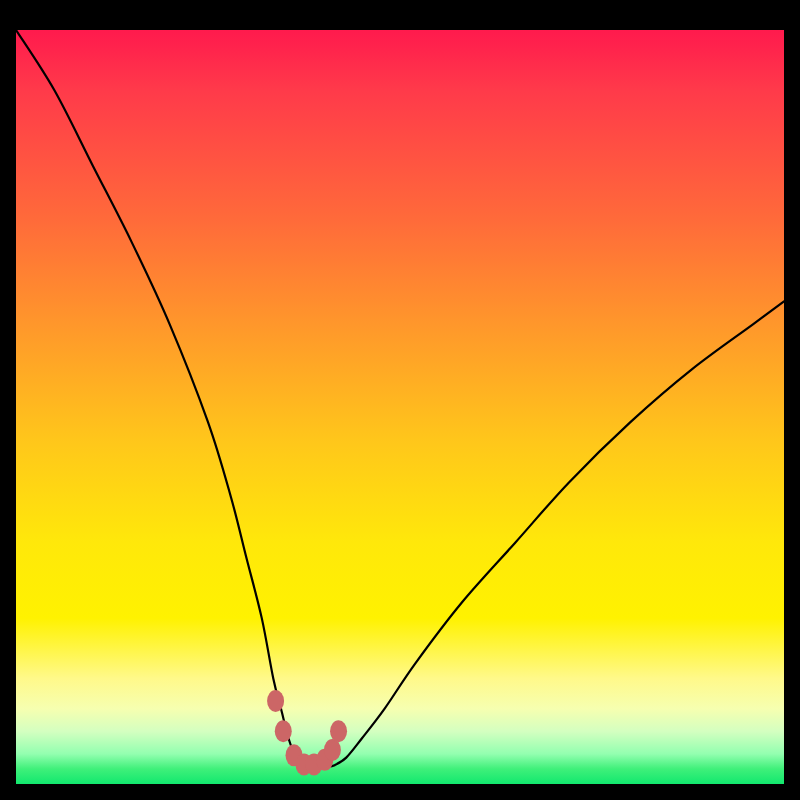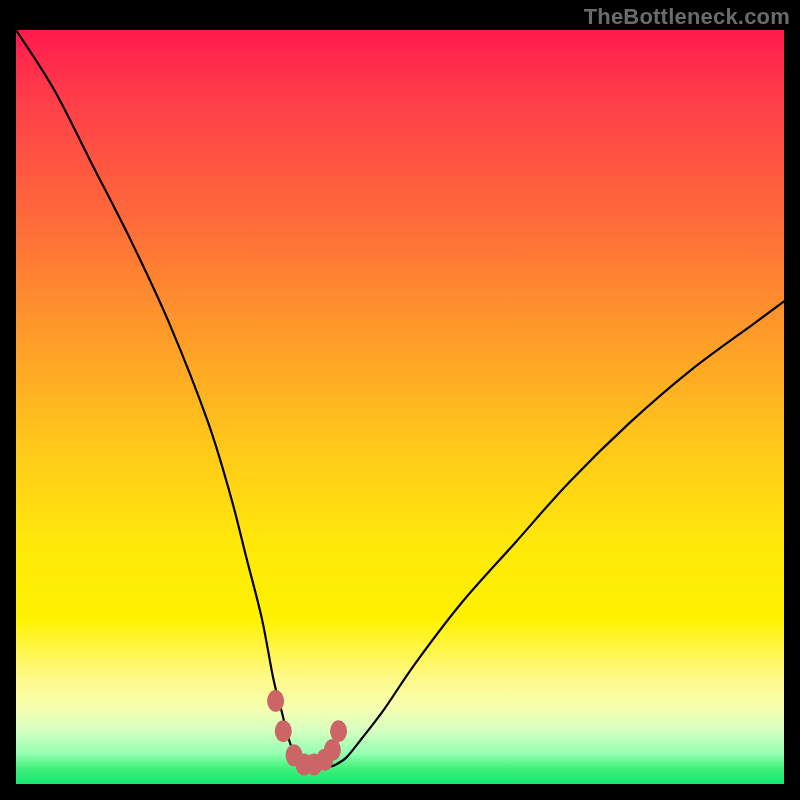--- a/index.html
+++ b/index.html
@@ -52,21 +52,20 @@
     position: absolute;
     inset: 0;
     width: 100%;
     height: 100%;
   }
 </style>
 </head>
 <body>
 
 <div class="frame">
-  <div class="watermark">TheBottleneck.com</div>
   <div class="plot">
     <div class="gradient-bg"></div>
     <svg class="curve" viewBox="0 0 768 754" preserveAspectRatio="none">
       <path id="curve-path" fill="none" stroke="#000000" stroke-width="2.2" stroke-linecap="round" stroke-linejoin="round" d="M 0,0 C 6.400000000000001,10.053333333333322 25.6,37.69999999999993 38.400000000000006,60.319999999999936 C 51.20000000000001,82.93999999999994 64.00000000000001,110.58666666666669 76.80000000000001,135.72000000000003 C 89.60000000000001,160.85333333333338 102.39999999999999,184.73000000000002 115.19999999999999,211.12 C 127.99999999999999,237.51 140.8,263.9 153.60000000000002,294.06 C 166.40000000000003,324.22 181.76,363.17666666666673 192,392.08000000000004 C 202.24,420.98333333333335 208.64000000000001,444.86 215.04000000000002,467.48 C 221.44000000000003,490.1 225.27999999999997,507.69333333333327 230.39999999999998,527.8 C 235.51999999999998,547.9066666666666 241.27999999999997,568.0133333333333 245.76,588.12 C 250.24,608.2266666666667 254.08000000000004,633.3599999999999 257.28000000000003,648.4399999999999 C 260.48,663.52 262.4,668.5466666666666 264.96,678.6 C 267.52,688.6533333333334 270.08,700.5916666666667 272.64,708.76 C 275.2,716.9283333333333 277.76,723.2116666666667 280.32,727.61 C 282.88,732.0083333333333 285.44,733.6419999999999 288,735.15 C 290.56,736.658 293.12,736.4066666666666 295.68,736.658 C 298.24,736.9093333333334 300.8,736.658 303.36,736.658 C 305.92,736.658 308.48,736.9093333333334 311.04,736.658 C 313.6,736.4066666666666 315.52,736.658 318.71999999999997,735.15 C 321.91999999999996,733.6419999999999 325.76,732.0083333333333 330.24,727.61 C 334.72,723.2116666666667 339.20000000000005,716.9283333333333 345.6,708.76 C 352,700.5916666666667 359.68,691.1666666666667 368.64,678.6 C 377.59999999999997,666.0333333333333 386.56,650.9533333333334 399.36,633.36 C 412.16,615.7666666666667 428.79999999999995,593.1466666666666 445.43999999999994,573.04 C 462.0799999999999,552.9333333333333 481.28000000000003,532.8266666666667 499.20000000000005,512.72 C 517.1200000000001,492.61333333333334 533.76,472.50666666666666 552.96,452.4 C 572.1600000000001,432.2933333333333 593.9200000000001,410.93000000000006 614.4000000000001,392.08000000000004 C 634.8800000000001,373.23 655.36,355.63666666666666 675.84,339.29999999999995 C 696.32,322.96333333333325 721.92,305.37 737.28,294.06 C 752.64,282.75 762.88,275.21 768,271.44"></path>
       <g id="markers">
           <ellipse cx="259.58399999999995" cy="671.06" rx="8.5" ry="11" fill="#cc6666" stroke="#cc6666" stroke-width="0"></ellipse>
           <ellipse cx="267.264" cy="701.22" rx="8.5" ry="11" fill="#cc6666" stroke="#cc6666" stroke-width="0"></ellipse>
           <ellipse cx="278.016" cy="725.348" rx="8.5" ry="11" fill="#cc6666" stroke="#cc6666" stroke-width="0"></ellipse>
           <ellipse cx="288" cy="734.396" rx="8.5" ry="11" fill="#cc6666" stroke="#cc6666" stroke-width="0"></ellipse>
           <ellipse cx="297.984" cy="734.396" rx="8.5" ry="11" fill="#cc6666" stroke="#cc6666" stroke-width="0"></ellipse>

